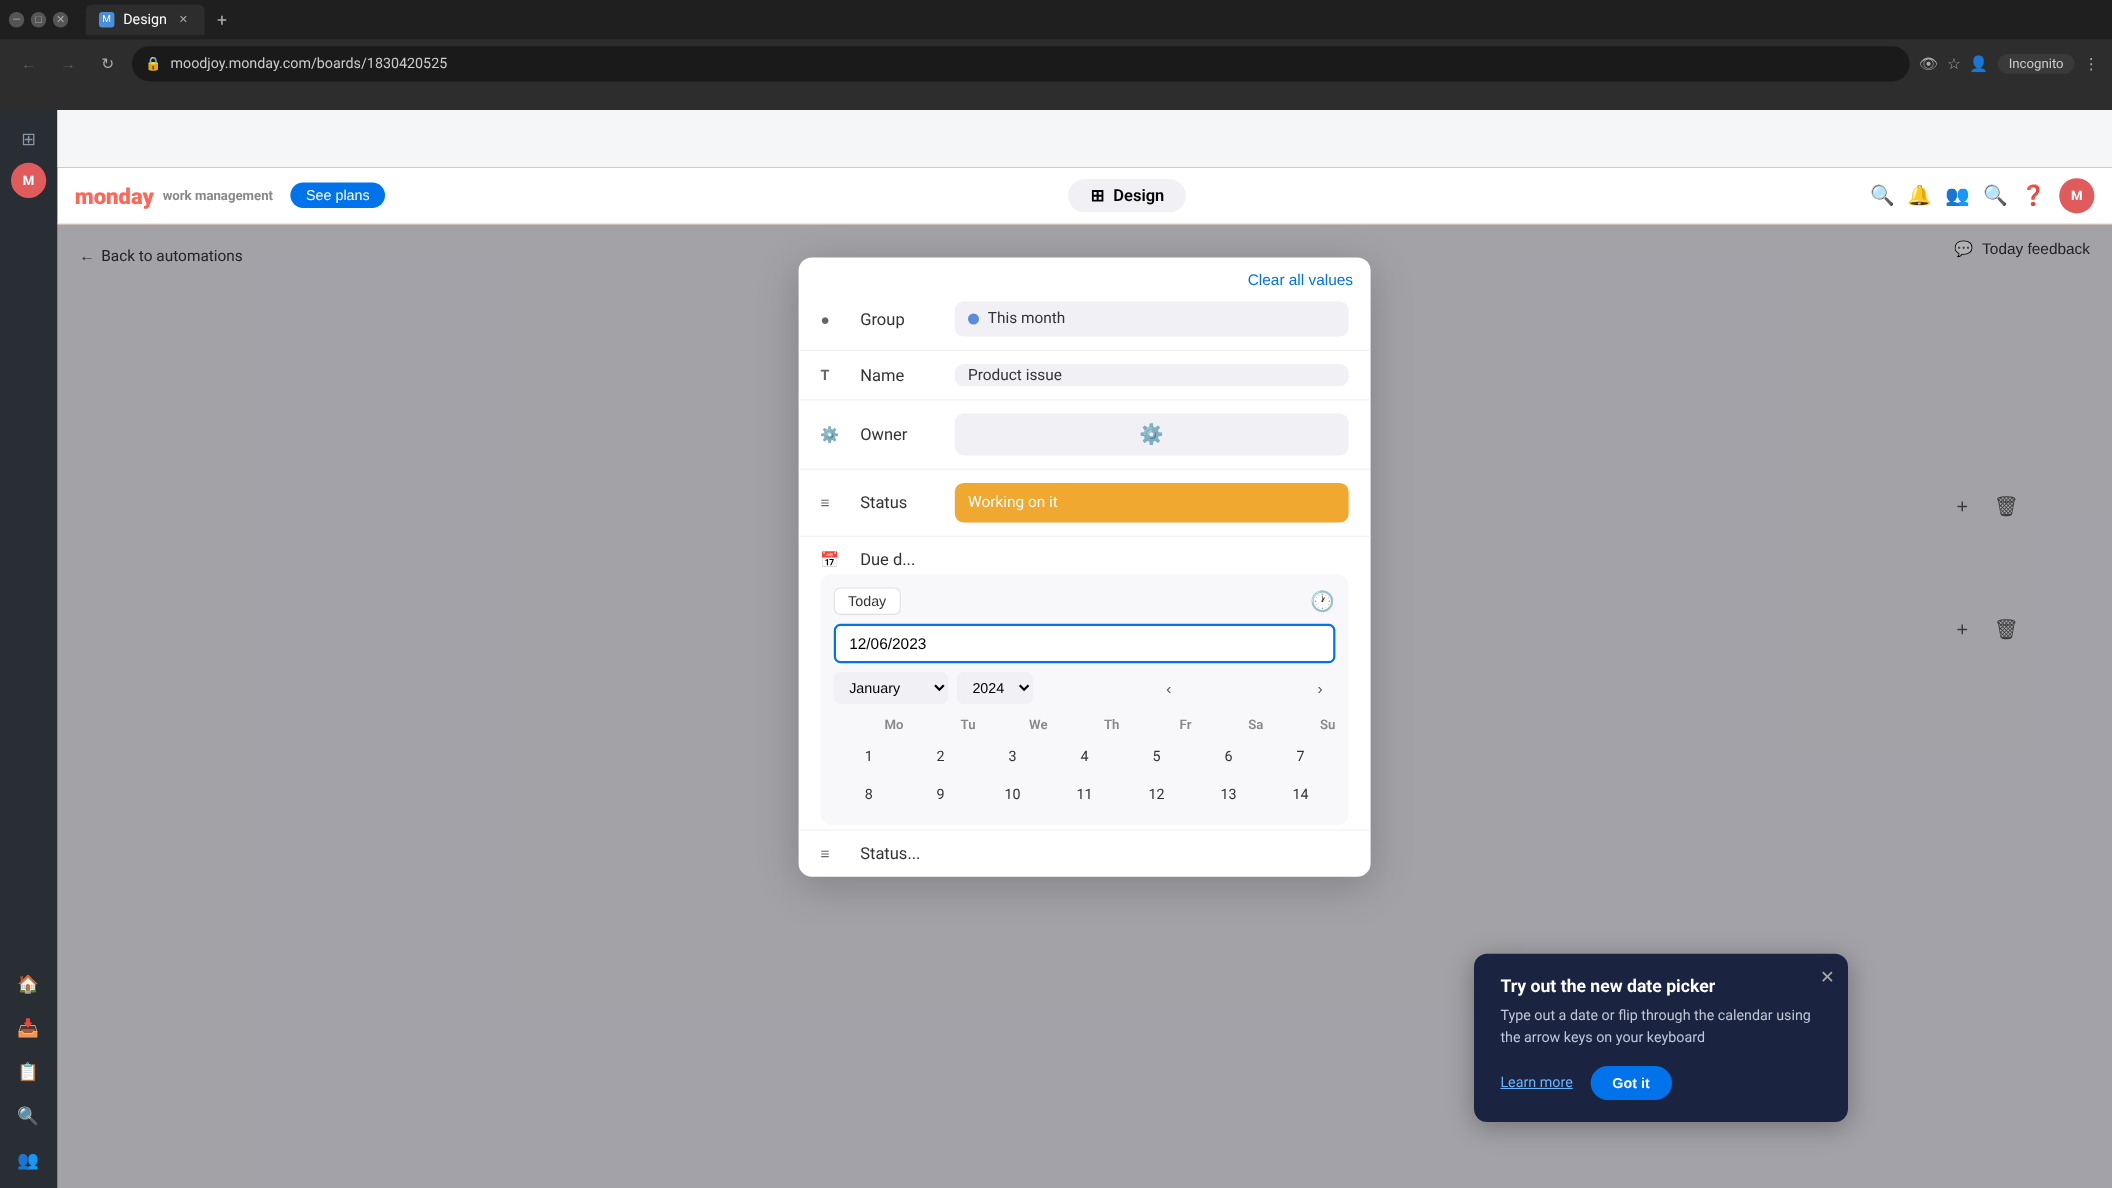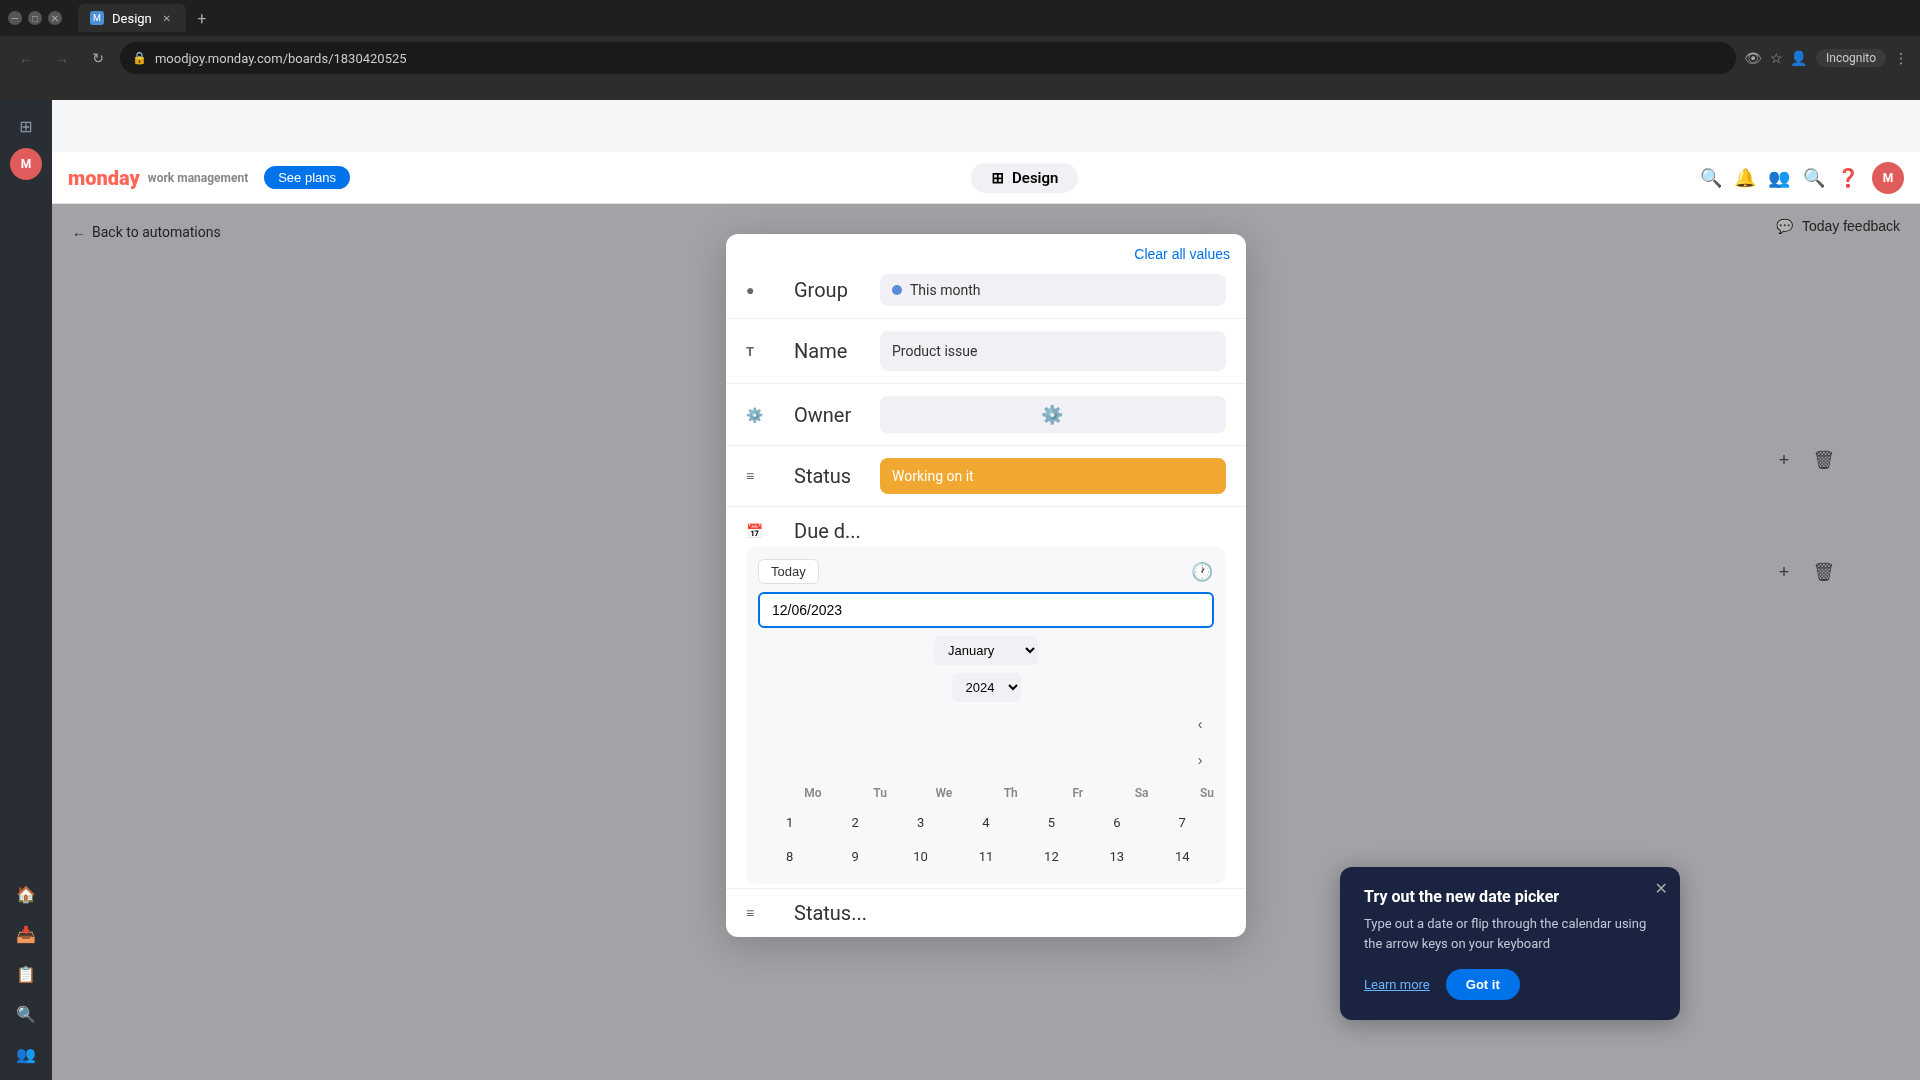--- a/index.html
+++ b/index.html
@@ -329,23 +329,22 @@
     .modal-row-icon {
       width: 20px;
       color: #666;
       font-size: 14px;
       flex-shrink: 0;
     }
 
     .modal-row-label {
       width: 70px;
       color: #333;
-      font-size: 20px;
+      font-size: 15px;
       flex-shrink: 0;
-      margin-left: 12px;
     }
 
     .modal-row-value {
       flex: 1;
     }
 
     .group-value {
       background: #f0f0f5;
       border-radius: 8px;
       padding: 8px 12px;
@@ -358,21 +357,21 @@
     .group-dot {
       width: 10px; height: 10px;
       border-radius: 50%;
       background: #5b8cdb;
       flex-shrink: 0;
     }
 
     .name-value {
       background: #f0f0f5;
       border-radius: 8px;
-      padding: 12px 12px;
+      padding: 2px 12px;
       font-size: 14px;
       color: #333;
     }
 
     .status-value {
       background: #f0a830;
       border-radius: 8px;
       padding: 10px 12px;
       font-size: 14px;
       color: #fff;
@@ -413,21 +412,20 @@
       width: 100%;
       margin-bottom: 8px;
       outline: none;
     }
 
     .calendar-nav {
       display: flex;
       align-items: center;
       gap: 8px;
       margin-bottom: 8px;
-      flex-direction: column;
     }
 
     .month-select, .year-select {
       background: #f0f0f5;
       border: none;
       border-radius: 6px;
       padding: 6px 10px;
       font-size: 13px;
       cursor: pointer;
     }

